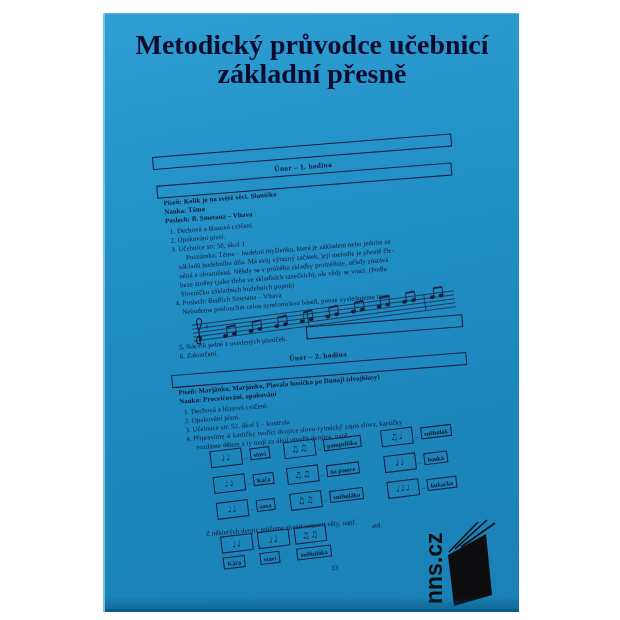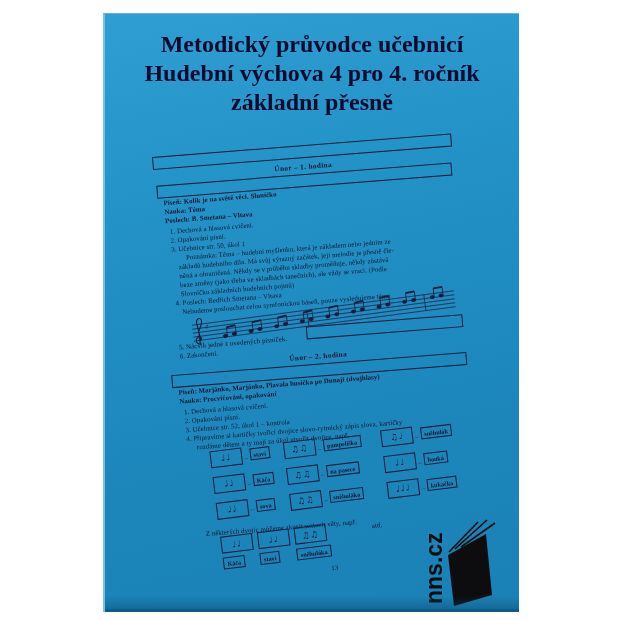--- a/index.html
+++ b/index.html
@@ -5,21 +5,21 @@
   html,body{margin:0;padding:0;}
   body{width:620px;height:620px;position:relative;background:#ffffff;overflow:hidden;
        font-family:"Liberation Serif",serif;}
   .cover{position:absolute;left:103px;top:13px;width:414px;height:598px;
          background:linear-gradient(168deg,#2f9ed2 0%,#2392c7 30%,#1c86bb 70%,#1a81b5 100%);
          border-left:2px solid #77c2e2;border-top:1px solid #5fb6dc;}
   .cover-bottom-shade{position:absolute;left:0;bottom:0;width:100%;height:16px;
          background:linear-gradient(to bottom,rgba(10,70,110,0),rgba(10,70,110,0.50));}
   .cover-bottom-line{position:absolute;left:0;bottom:0;width:100%;height:3px;background:#0c5c8a;}
   .title{position:absolute;left:0px;top:16px;width:414px;text-align:center;
-         font-weight:700;font-size:24px;line-height:29px;color:#0b0b30;letter-spacing:0px;}
+         font-weight:700;font-size:28px;line-height:29px;color:#0b0b30;letter-spacing:0px;}
 
   
   .page{position:absolute;left:47px;top:143px;width:310px;height:440px;
         transform:rotate(-4.5deg);transform-origin:0 0;color:#14142f;}
   .pl{position:absolute;font-size:6.8px;line-height:7.5px;white-space:nowrap;
       letter-spacing:0.1px;color:#14142f;}
   .b{font-weight:700;}
   .hdr{position:absolute;left:0;width:300px;text-align:center;font-weight:700;
        font-size:7.2px;letter-spacing:0.4px;}
   .bx{position:absolute;border:1px solid #1b1b3a;}
@@ -35,21 +35,20 @@
   .grid,.bottomcards{position:absolute;transform:rotate(-2.5deg);transform-origin:0 0;}
   .staffwrap{position:absolute;transform:rotate(-3deg);transform-origin:0 0;}
 </style>
 </head>
 <body>
 
 <div class="cover">
 
   <div class="title">
     <div>Metodický průvodce učebnicí</div>
-    <div>Hudební výchova 4 pro 4. ročník</div>
     <div>základní přesně</div>
   </div>
 
   <div class="page">
 
     <div class="bx" style="left:0px;top:0px;width:298px;height:11px;"></div>
 
     <div class="hdr" style="top:18px;">Únor – 1. hodina</div>
     <div class="bx" style="left:2px;top:29px;width:294px;height:11px;"></div>
 

